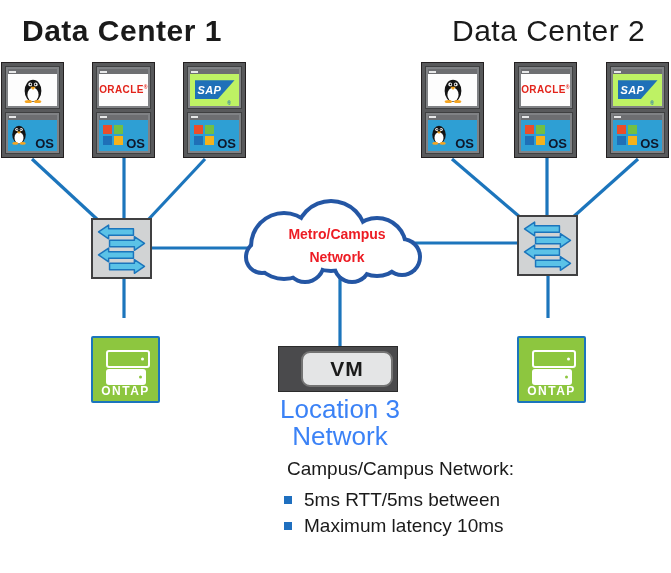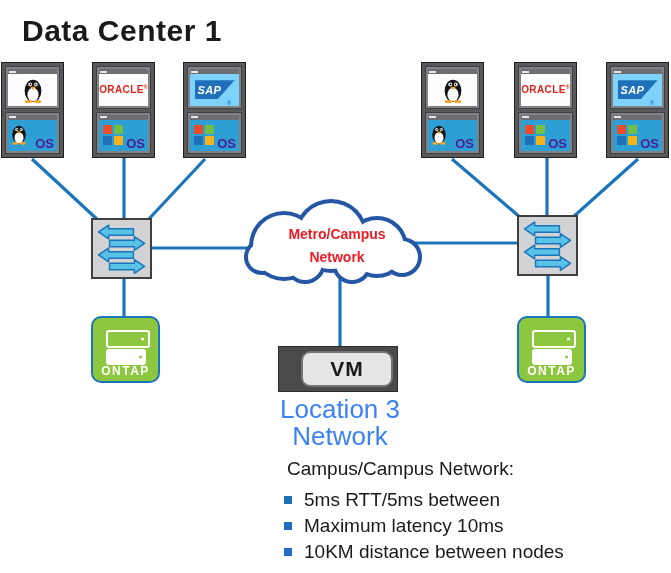--- a/index.html
+++ b/index.html
@@ -12,44 +12,44 @@
   .dc-title{position:absolute;top:14px;font-size:30px;letter-spacing:0.5px;color:#1a1a1a;white-space:nowrap;}
   .dc1-title{left:22px;font-weight:bold;} .dc2-title{left:452px;}
 
   
   .server{position:absolute;top:62px;width:63px;height:96px;background:#58595B;border:1px solid #231F20;
           box-sizing:border-box;padding:3px;display:flex;flex-direction:column;gap:3px;z-index:2;}
   .panel{flex:1;background:#808285;border:1px solid #3f4041;box-sizing:border-box;padding:2px;display:flex;flex-direction:column;}
   .panel-bar{height:5px;background:#6D6E71;display:flex;align-items:center;flex:none;}
   .panel-dash{width:7px;height:2px;background:#E6E7E8;margin-left:1px;}
   .panel-body{flex:1;position:relative;display:flex;align-items:center;justify-content:center;overflow:hidden;}
-  .body-white{background:#FDFDFD;} .body-gray{background:#7dd3fc;} .body-blue{background:#2E9FD4;}
+  .body-white{background:#FDFDFD;} .body-gray{background:#bef264;} .body-blue{background:#2E9FD4;}
 
   .oracle-word{font-size:10px;font-weight:bold;color:#E2231A;letter-spacing:0.4px;white-space:nowrap;}
   .reg{font-size:5px;vertical-align:super;font-weight:bold;}
   .sap-shape{position:relative;width:40px;height:19px;background:#1F70B8;
              clip-path:polygon(0 0,100% 0,58% 100%,0 100%);display:flex;align-items:center;}
   .sap-word{font-size:11px;font-style:italic;font-weight:bold;color:#ffffff;padding-left:3px;letter-spacing:0.3px;}
   .sap-reg{position:absolute;right:8px;bottom:0px;font-size:5px;color:#1F70B8;font-weight:bold;}
 
-  .os-label{position:absolute;right:3px;bottom:0px;font-size:13px;font-weight:bold;color:#4c1d95;}
+  .os-label{position:absolute;right:3px;bottom:0px;font-size:13px;font-weight:bold;color:#0f172a;}
   .tux-small{position:absolute;left:2px;top:3px;}
   .winflag{position:absolute;left:4px;top:50%;transform:translateY(-50%);
            display:grid;grid-template-columns:9px 9px;grid-template-rows:9px 9px;gap:2px;}
   .winflag span{display:block;}
   .wf-r{background:#E94E2B;} .wf-g{background:#72BF44;} .wf-b{background:#1E70B8;} .wf-y{background:#F5B21B;}
 
   
   .switch{position:absolute;width:61px;height:61px;background:#D1D3D4;border:2px solid #404041;
           box-sizing:border-box;z-index:2;}
   .switch1{left:91px;top:218px;} .switch2{left:517px;top:215px;}
 
   
-  .ontap{position:absolute;top:316px;width:69px;height:67px;background:#8DC63F;border:2px solid #1B75BC;
-         border-radius:10px;box-sizing:border-box;z-index:2;}
+  .ontap{position:absolute;top:336px;width:69px;height:67px;background:#8DC63F;border:2px solid #1B75BC;
+         border-radius:2px;box-sizing:border-box;z-index:2;}
   .ontap1{left:91px;} .ontap2{left:517px;}
   .disk{position:absolute;left:13px;width:40px;height:14px;border-radius:3px;}
   .disk-outline{top:12px;border:2px solid #ffffff;}
   .disk-solid{top:31px;height:16px;background:#ffffff;}
   .disk-dot{position:absolute;right:4px;top:50%;transform:translateY(-50%);width:3px;height:3px;border-radius:50%;}
   .dot-white{background:#ffffff;} .dot-green{background:#8DC63F;}
   .ontap-word{position:absolute;left:0;right:0;bottom:3px;text-align:center;color:#ffffff;
               font-weight:bold;font-size:12px;letter-spacing:1.5px;}
 
   
@@ -109,20 +109,21 @@
         <circle cx="331" cy="236" r="33"></circle>
       <circle cx="377" cy="247" r="27"></circle>
         <circle cx="402" cy="257" r="16"></circle>
       <circle cx="262" cy="257" r="14"></circle>
         <circle cx="305" cy="263" r="17"></circle>
       <circle cx="352" cy="264" r="16"></circle>
     </g>
   </svg>
 
   <div class="dc-title dc1-title">Data Center 1</div>
+  <div class="dc-title dc2-title">Data Center 2</div>
 
   <div class="server" style="left:1px;">
     <div class="panel">
       <div class="panel-bar">
           <span class="panel-dash"></span>
         </div>
       <div class="panel-body body-white">
         <svg width="24" height="26" viewBox="0 0 24 28">
           <ellipse cx="12" cy="15" rx="9" ry="12" fill="#141414"></ellipse>
           <ellipse cx="12" cy="19" rx="6" ry="7.5" fill="#ffffff"></ellipse>
@@ -361,19 +362,15 @@
   <div class="notes">
     <div class="notes-heading">Campus/Campus Network:</div>
     <div class="note-row">
       <span class="bullet"></span>
       <span class="note-text">5ms RTT/5ms between</span>
     </div>
     <div class="note-row">
       <span class="bullet"></span>
       <span class="note-text">Maximum latency 10ms</span>
     </div>
-    <div class="note-row">
-      <span class="bullet"></span>
-      <span class="note-text">10KM distance between nodes</span>
-    </div>
   </div>
 
 </div>
 
 </body></html>

